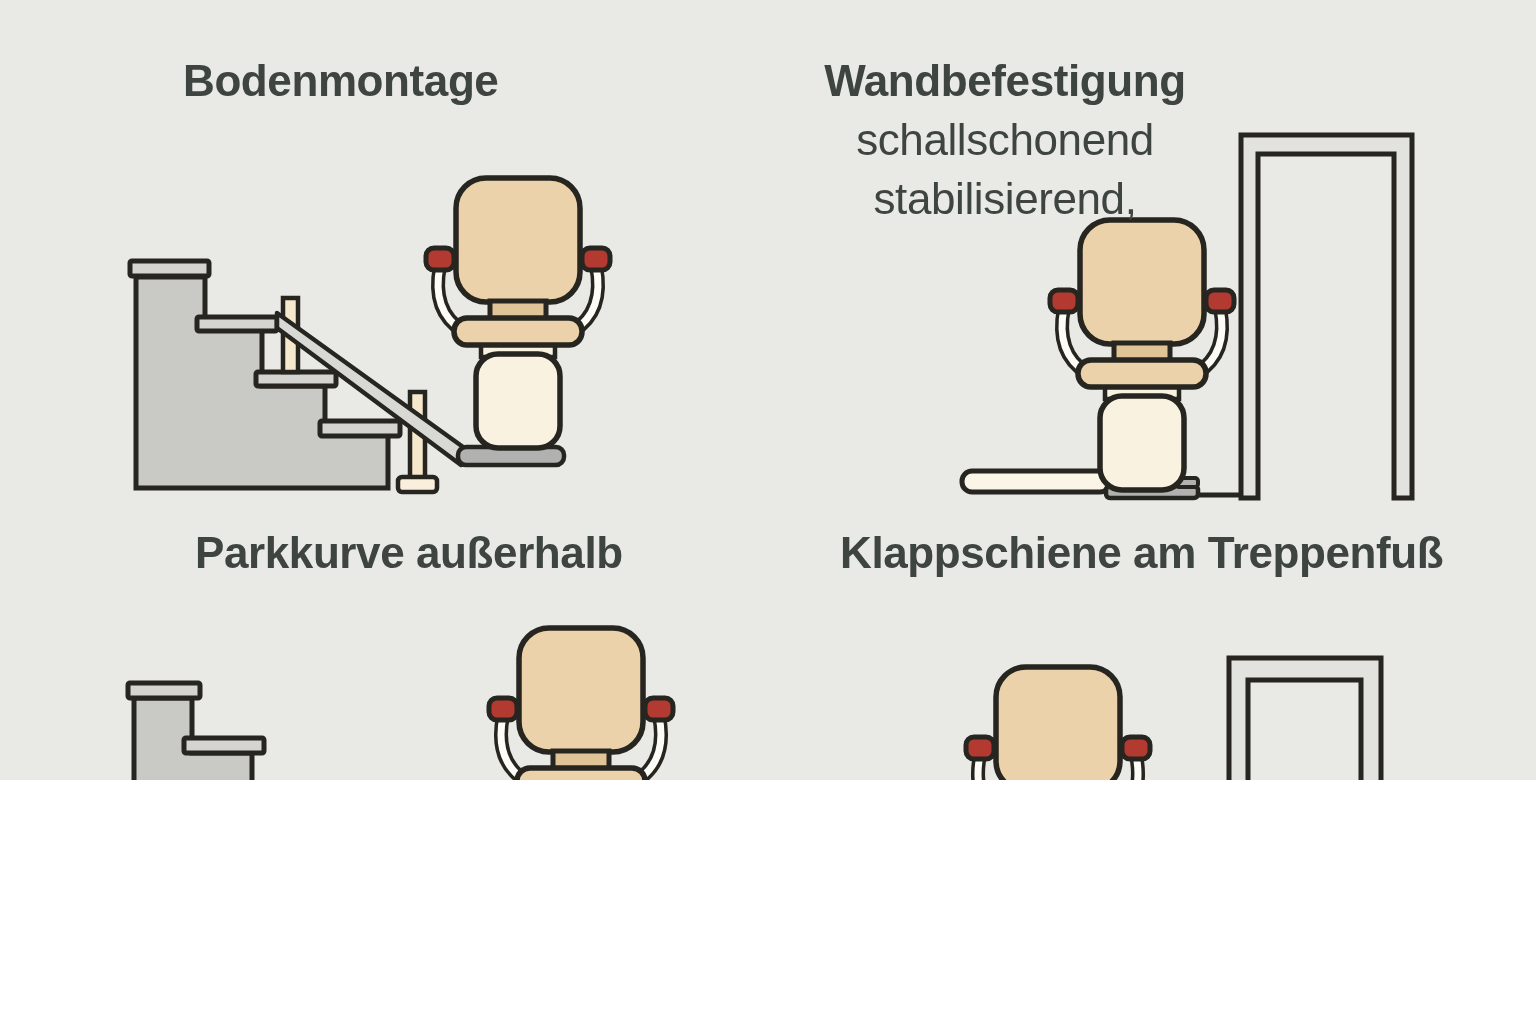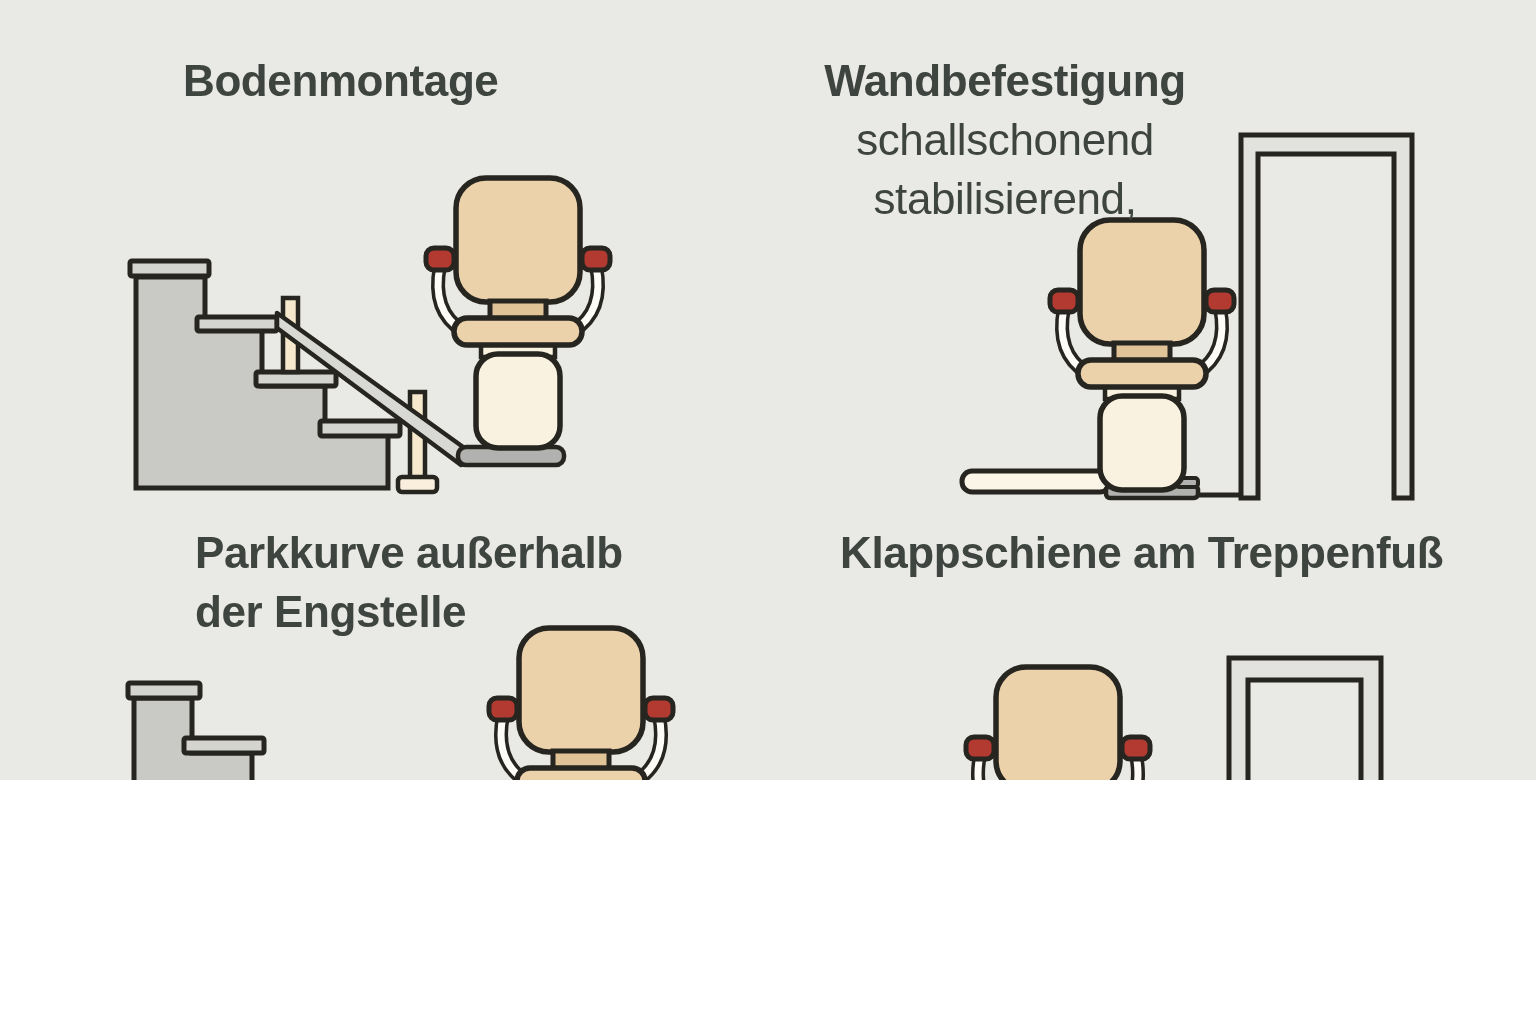--- a/index.html
+++ b/index.html
@@ -95,20 +95,19 @@
   </div>
 
   <div class="title t-tr">
     <span class="ln">Wandbefestigung</span>
     <span class="ln reg">schallschonend</span>
     <span class="ln reg">stabilisierend,</span>
   </div>
 
   <div class="title t-bl">
     <span class="ln">Parkkurve außerhalb</span>
-    <span class="ln">der Engstelle</span>
   </div>
 
   <div class="title t-br">
     <span class="ln">Klappschiene am Treppenfuß</span>
   </div>
 
 </div>
 
 </body></html>

